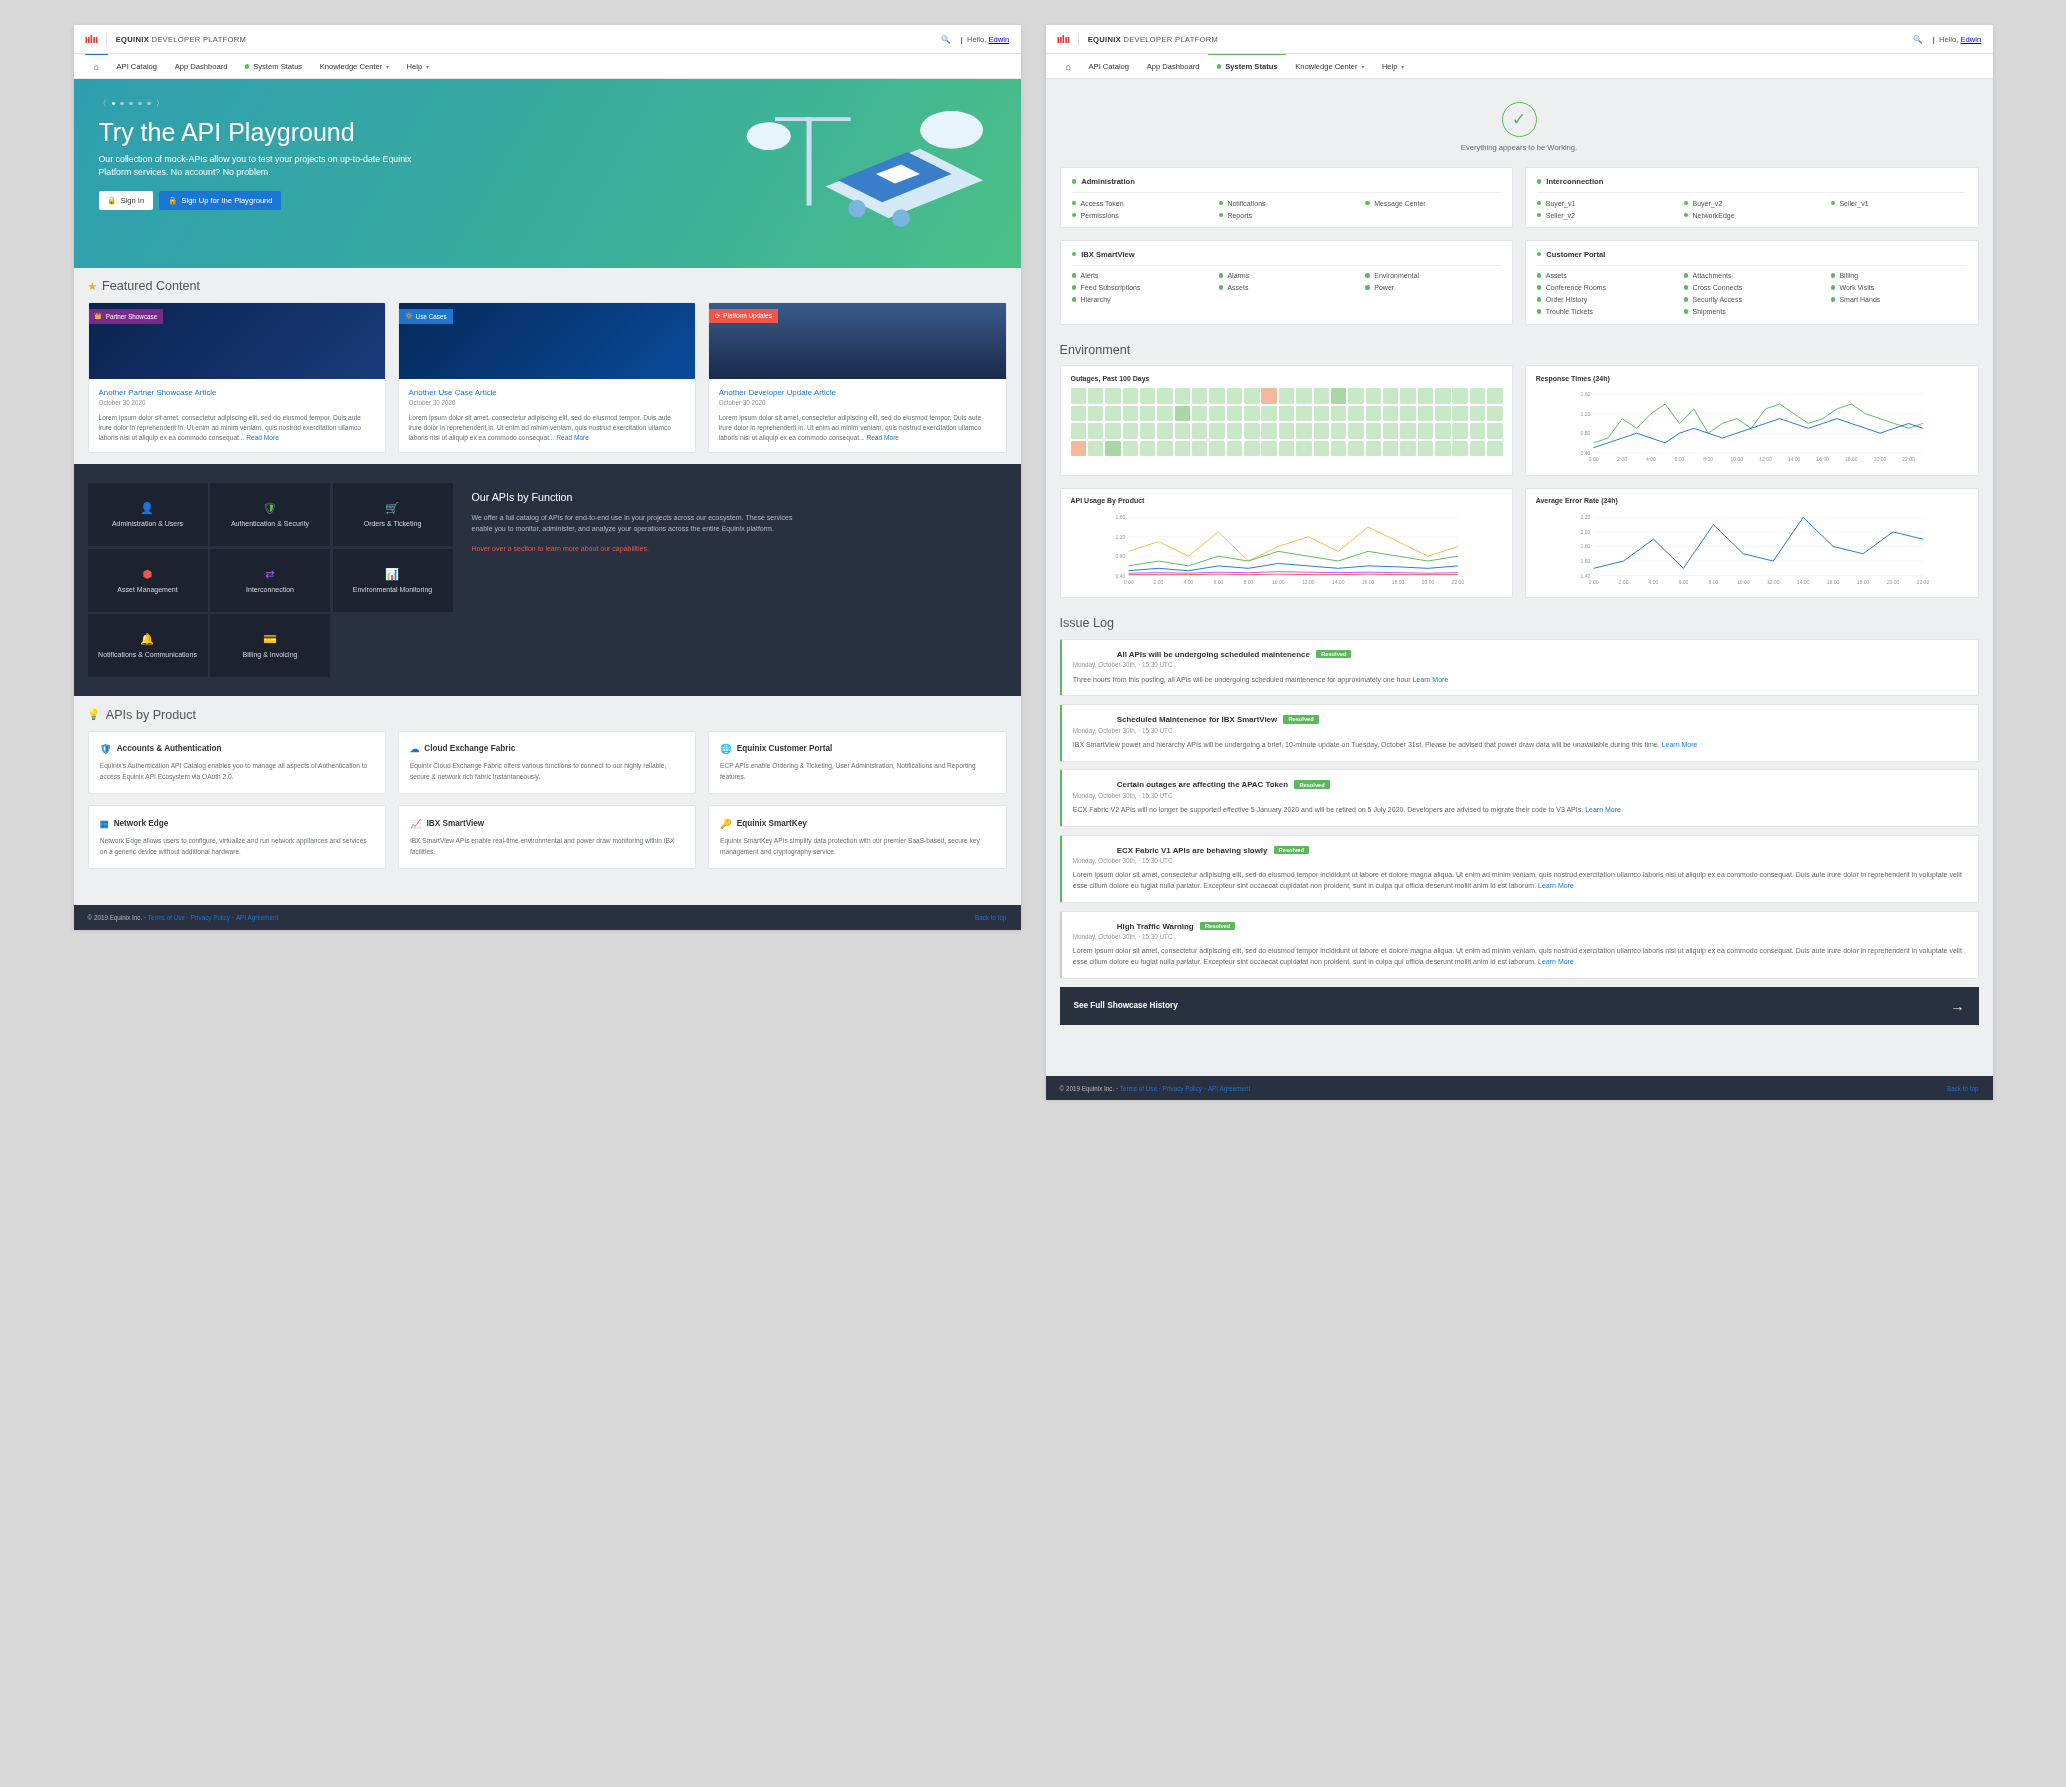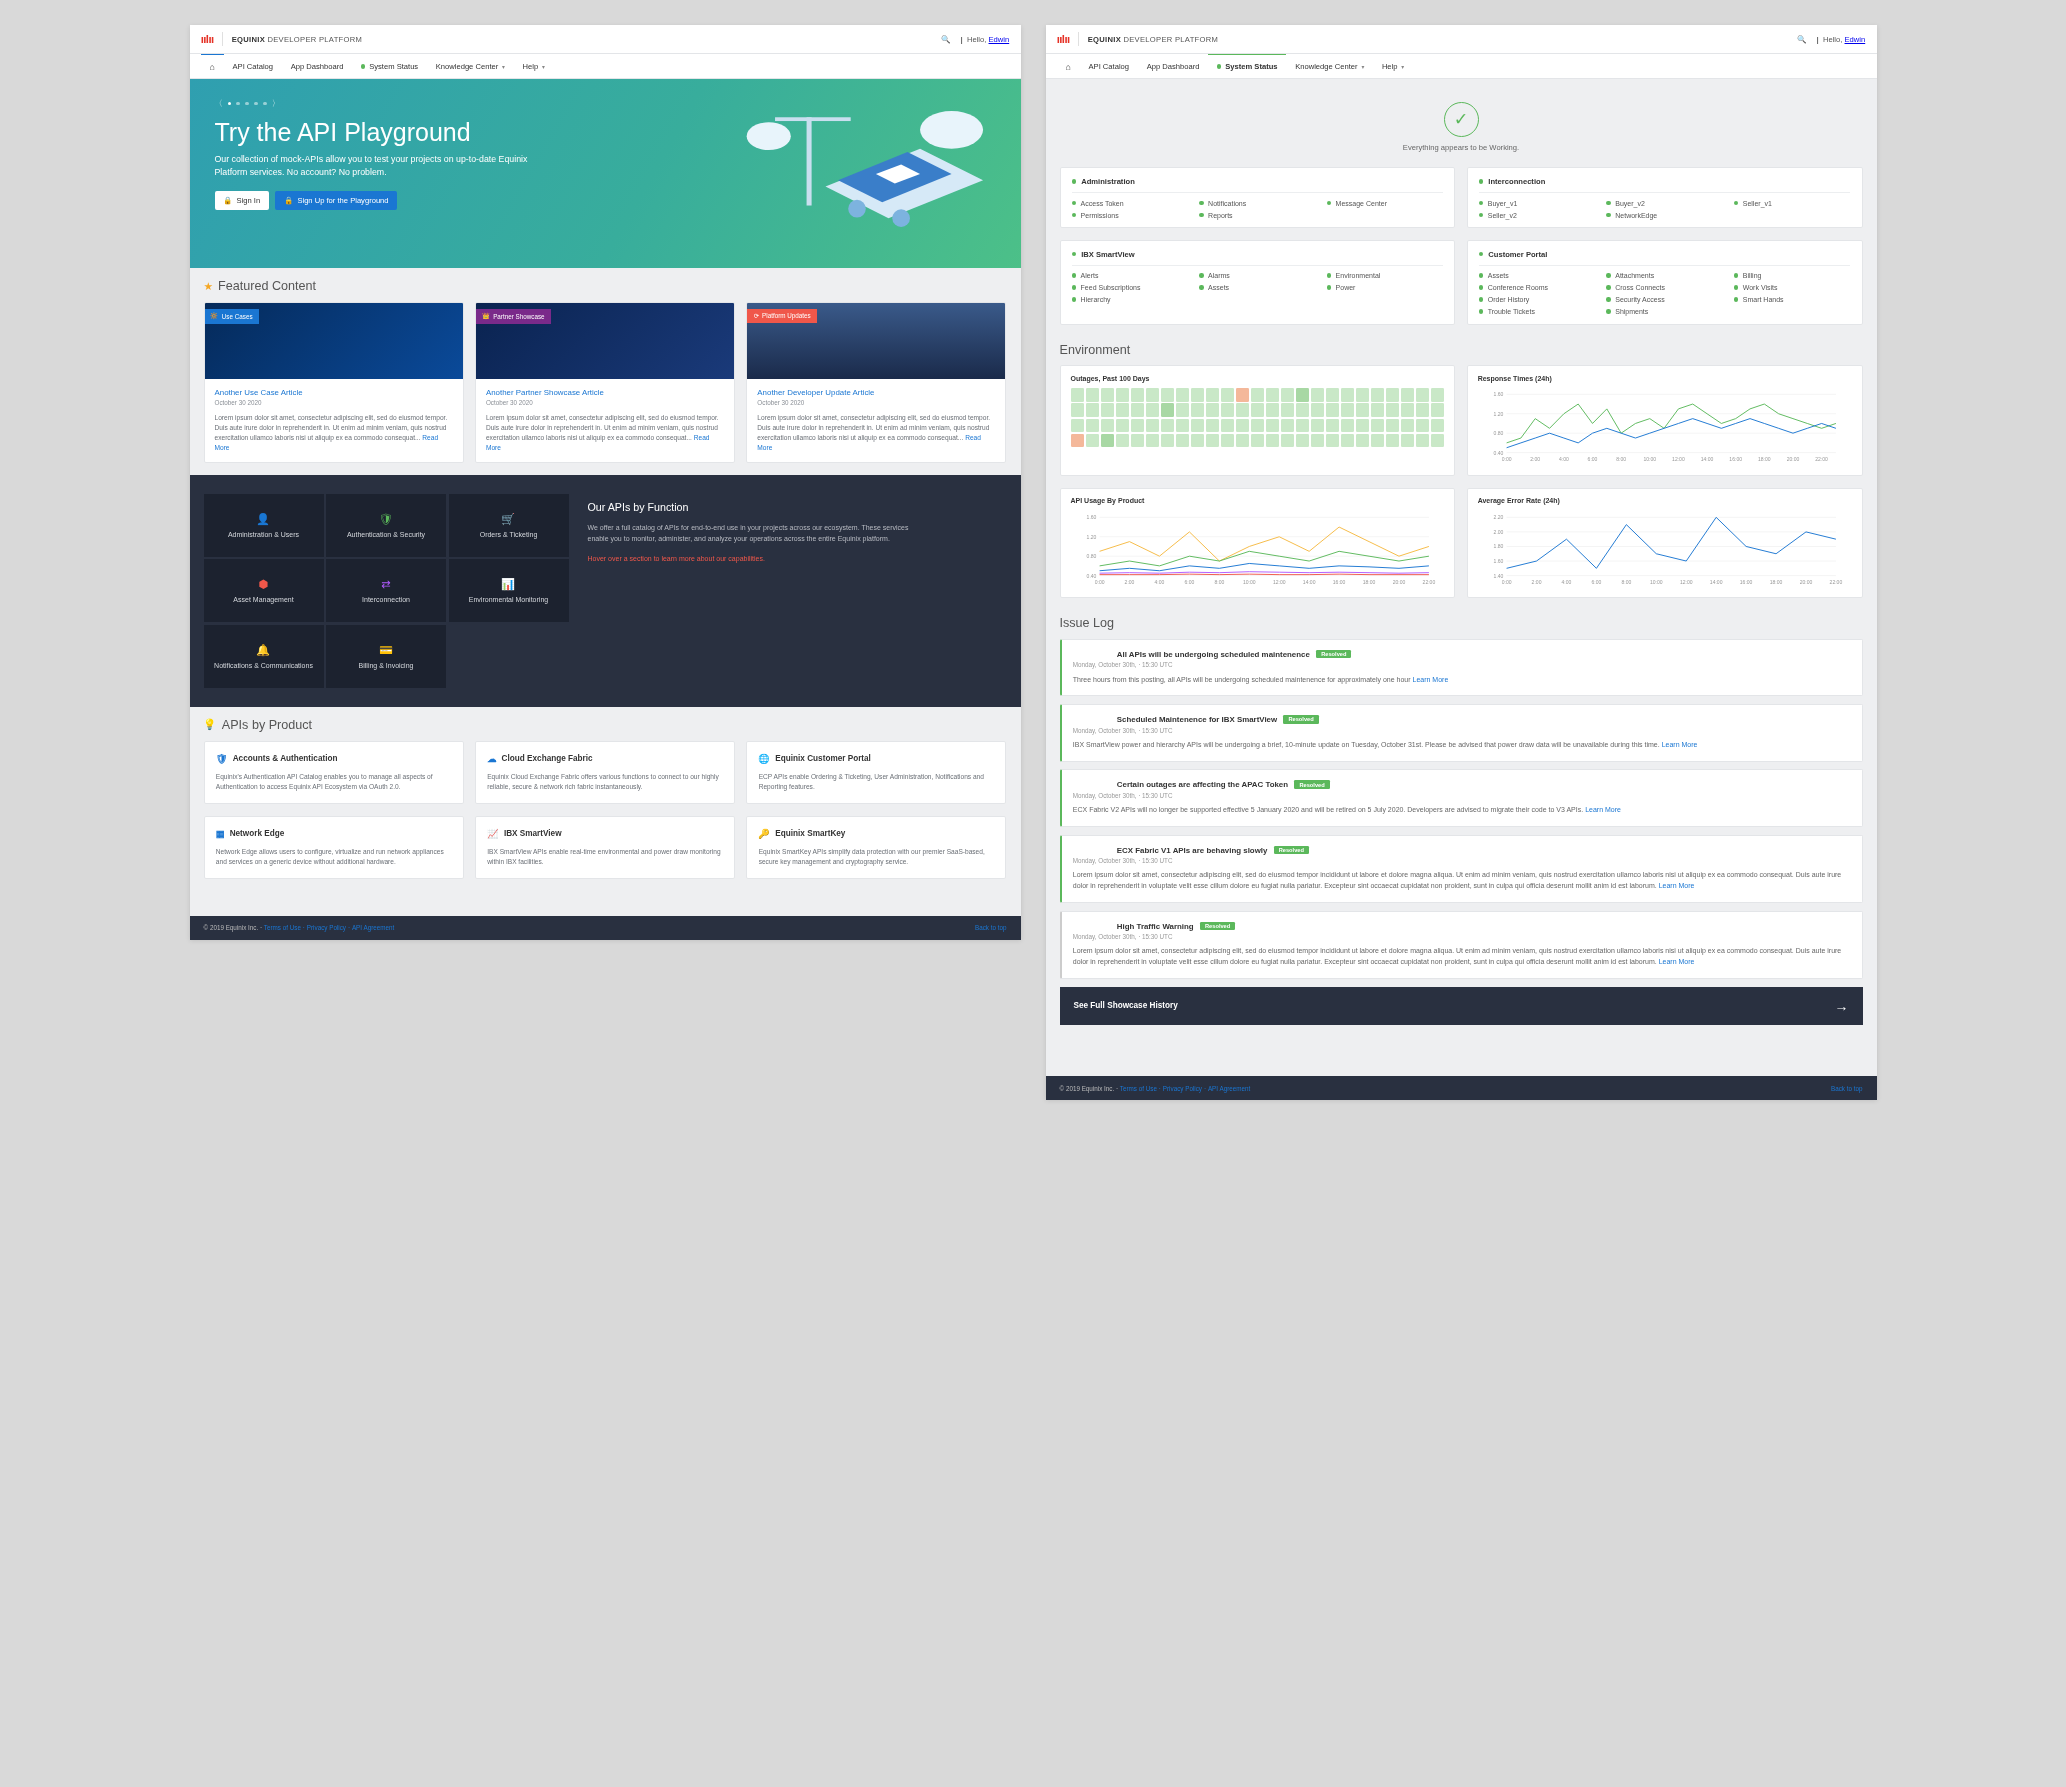--- a/index.html
+++ b/index.html
@@ -1,17 +1,17 @@
 <!DOCTYPE html>
 <html style="font-size:10px"><head>
 <meta charset="utf-8">
 <style>
   * { box-sizing: border-box; margin: 0; padding: 0; }
   body { font-family: -apple-system, Helvetica, Arial, sans-serif; background: #d9d9d9; padding: 25px; display: flex; gap: 25px; justify-content: center; align-items: flex-start; }
-  .page { width: 831px; background: #eeeff1; box-shadow: 0 1.3px 5px rgba(0,0,0,.12); }
+  .page { width: 947px; background: #eeeff1; box-shadow: 0 1.3px 5px rgba(0,0,0,.12); }
   
   .topbar { background:#fff; height:29px; display:flex; align-items:center; padding:0 11.3px; border-bottom:0.6px solid #e3e5e8;}
   .logo { display:flex; align-items:center; gap:6.3px; font-size:7.6px; letter-spacing:0.3px; color:#555; font-weight:500;}
   .logo-mark { color:#e53226; font-weight:700; font-size:11.3px; letter-spacing:-0.6px;}
   .logo-divider { width:0.6px; height:14px; background:#e0e0e0; margin:0 2.5px;}
   .logo-bold { color:#333; font-weight:600;}
   .top-right { margin-left:auto; display:flex; align-items:center; gap:10px; font-size:7.6px;}
   .search-ico { color:#1a76d2; }
   .hello { color:#555;}
   
@@ -176,35 +176,35 @@
     </svg>
   </div>
 
   <div class="sec">
     <div class="sec-h">
         <span class="ico" style="color:#f5a623">★</span>
         <span>Featured Content</span>
       </div>
     <div class="cards3" id="featured-cards">
         <div class="card">
-     <div class="card-img uc">
-            <div class="badge blue"><span>🔆</span>Use Cases</div>
+     <div class="card-img ">
+            <div class="badge purple"><span>👑</span>Partner Showcase</div>
           </div>
      <div class="card-body">
-       <div class="card-title">Another Use Case Article</div>
+       <div class="card-title">Another Partner Showcase Article</div>
        <div class="card-date">October 30 2020</div>
        <div class="card-text">Lorem ipsum dolor sit amet, consectetur adipiscing elit, sed do eiusmod tempor. Duis aute irure dolor in reprehenderit in. Ut enim ad minim veniam, quis nostrud exercitation ullamco laboris nisi ut aliquip ex ea commodo consequat... <a href="#" class="readmore">Read More</a></div>
      </div>
    </div>
         <div class="card">
-     <div class="card-img ">
-            <div class="badge purple"><span>👑</span>Partner Showcase</div>
+     <div class="card-img uc">
+            <div class="badge blue"><span>🔆</span>Use Cases</div>
           </div>
      <div class="card-body">
-       <div class="card-title">Another Partner Showcase Article</div>
+       <div class="card-title">Another Use Case Article</div>
        <div class="card-date">October 30 2020</div>
        <div class="card-text">Lorem ipsum dolor sit amet, consectetur adipiscing elit, sed do eiusmod tempor. Duis aute irure dolor in reprehenderit in. Ut enim ad minim veniam, quis nostrud exercitation ullamco laboris nisi ut aliquip ex ea commodo consequat... <a href="#" class="readmore">Read More</a></div>
      </div>
    </div>
         <div class="card">
      <div class="card-img pu">
             <div class="badge orange"><span>⟳</span>Platform Updates</div>
           </div>
      <div class="card-body">
        <div class="card-title">Another Developer Update Article</div>

